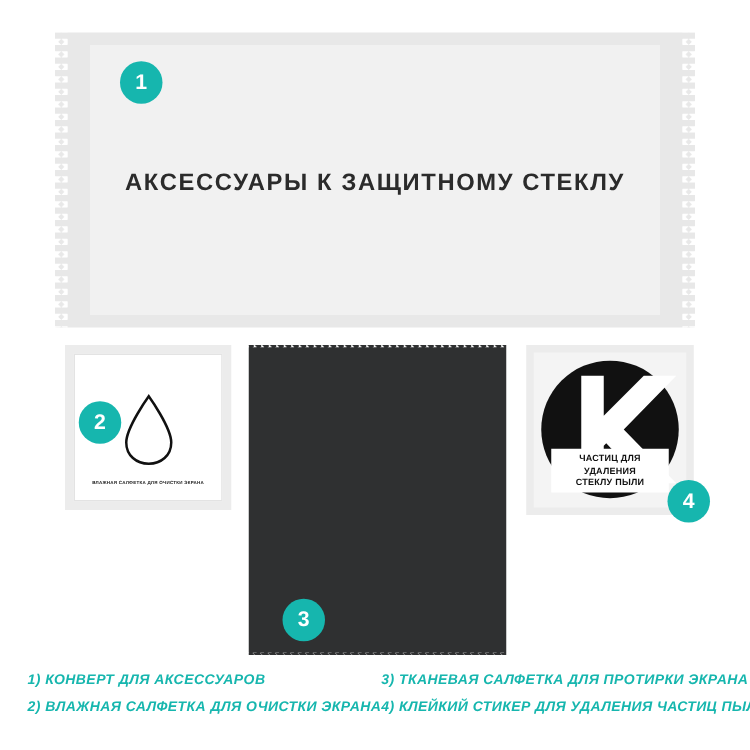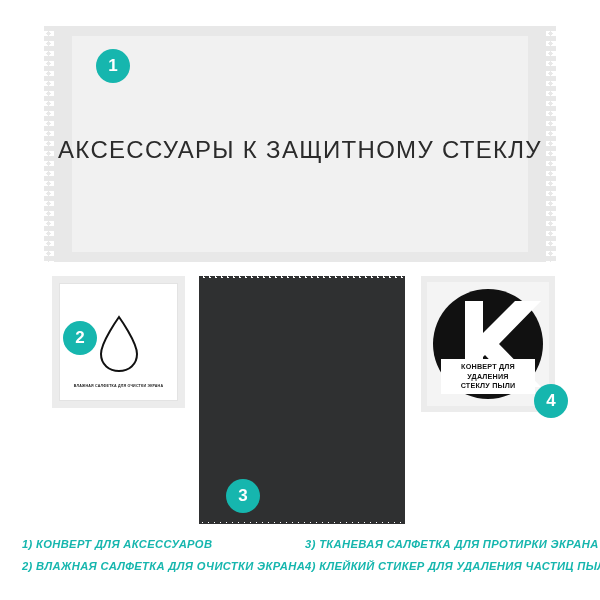--- a/index.html
+++ b/index.html
@@ -68,22 +68,22 @@
       linear-gradient(-135deg, #ffffff 25%, transparent 25%) 0 5px/10px 10px;
   }
   .env-zig-left { left: 0; }
   .env-zig-right { right: 0; }
   .env-title {
     position: absolute;
     left: 0;
     right: 0;
     top: 110px;
     text-align: center;
-    font-size: 24px;
-    font-weight: normal;
+    font-size: 19px;
+    font-weight: bold;
     color: #2b2b2b;
     letter-spacing: 1.3px;
   }
 
   
   .wipe {
     position: absolute;
     left: 52px;
     top: 276px;
     width: 133px;
@@ -227,21 +227,21 @@
 
   <div class="sticker">
     <div class="sticker-inner">
       <span class="k-logo">
         <svg width="118" height="118" viewBox="0 0 118 118" aria-hidden="true">
           <circle cx="59" cy="59" r="55" fill="#111111"></circle>
           <path d="M36 16 L36 102 L54 102 L54 72 L56 70 L86 102 L112 102 L70 59 L112 16 L86 16 L54 48 L54 16 Z" fill="#ffffff"></path>
         </svg>
       </span>
       <div class="sticker-label">
-        <div>КОНВЕРТ ДЛЯ УДАЛЕНИЯ</div>
+        <div>ЧАСТИЦ ДЛЯ УДАЛЕНИЯ</div>
         <div>СТЕКЛУ ПЫЛИ</div>
       </div>
     </div>
   </div>
   <div class="badge" style="left:534px; top:384px;">4</div>
 
   <div class="legend">
     <div class="legend-col left">
       <div class="legend-item">1) КОНВЕРТ ДЛЯ АКСЕССУАРОВ</div>
       <div class="legend-item">2) ВЛАЖНАЯ САЛФЕТКА ДЛЯ ОЧИСТКИ ЭКРАНА</div>

